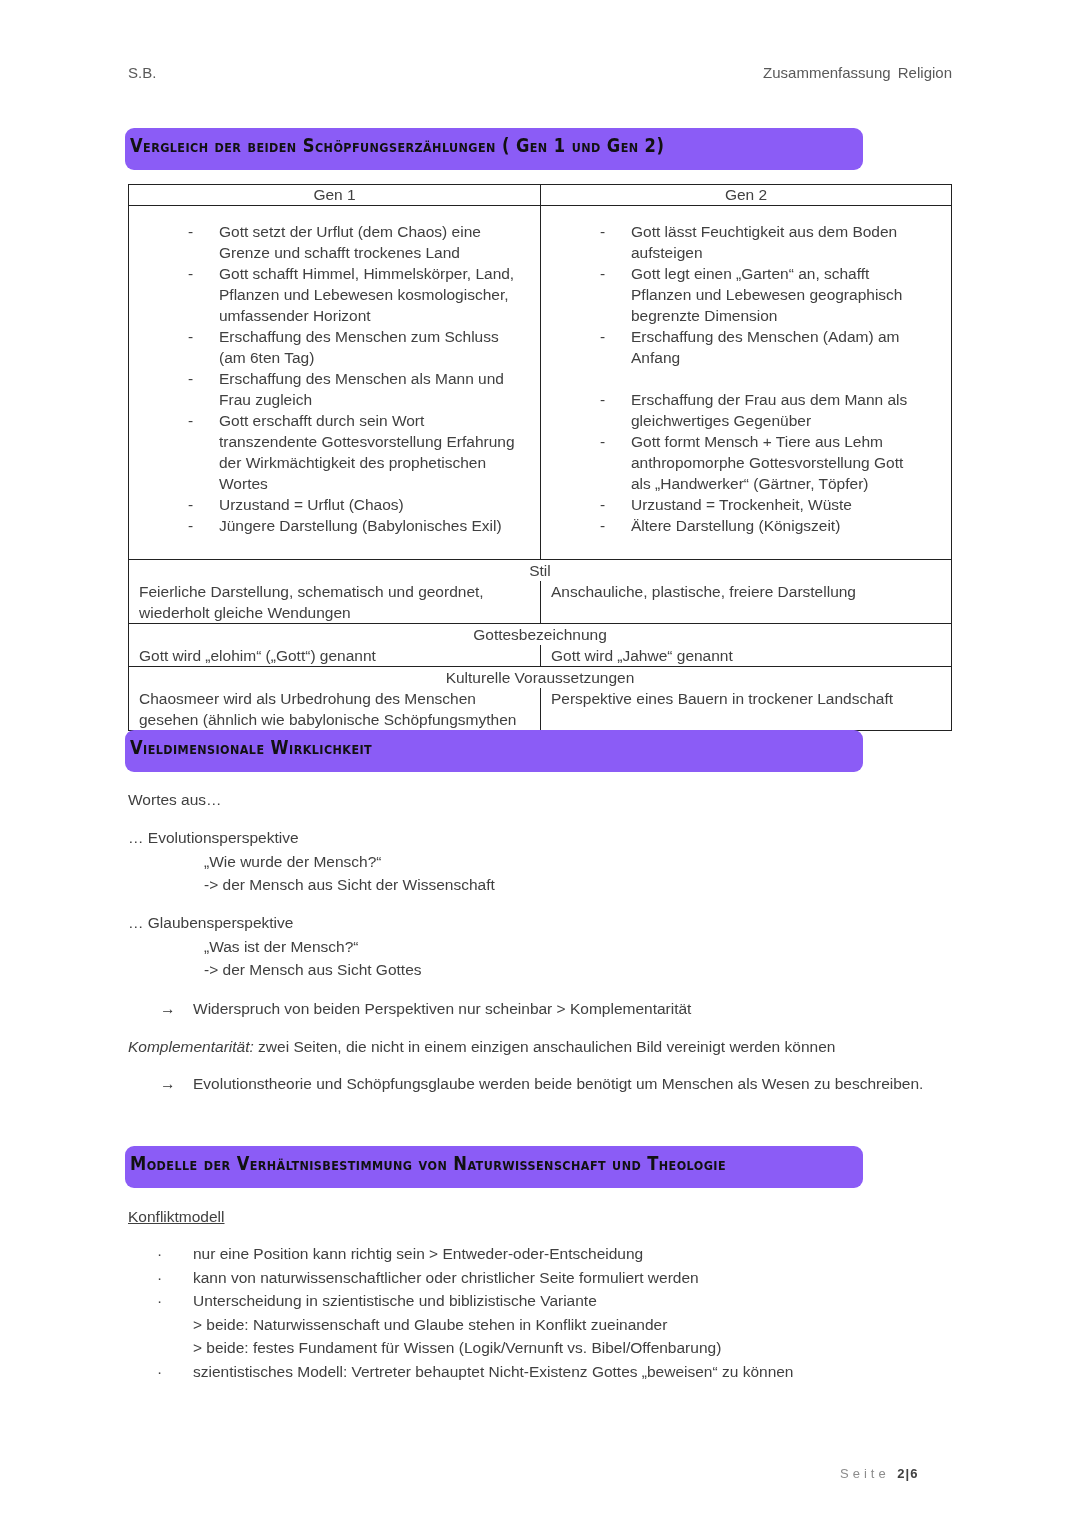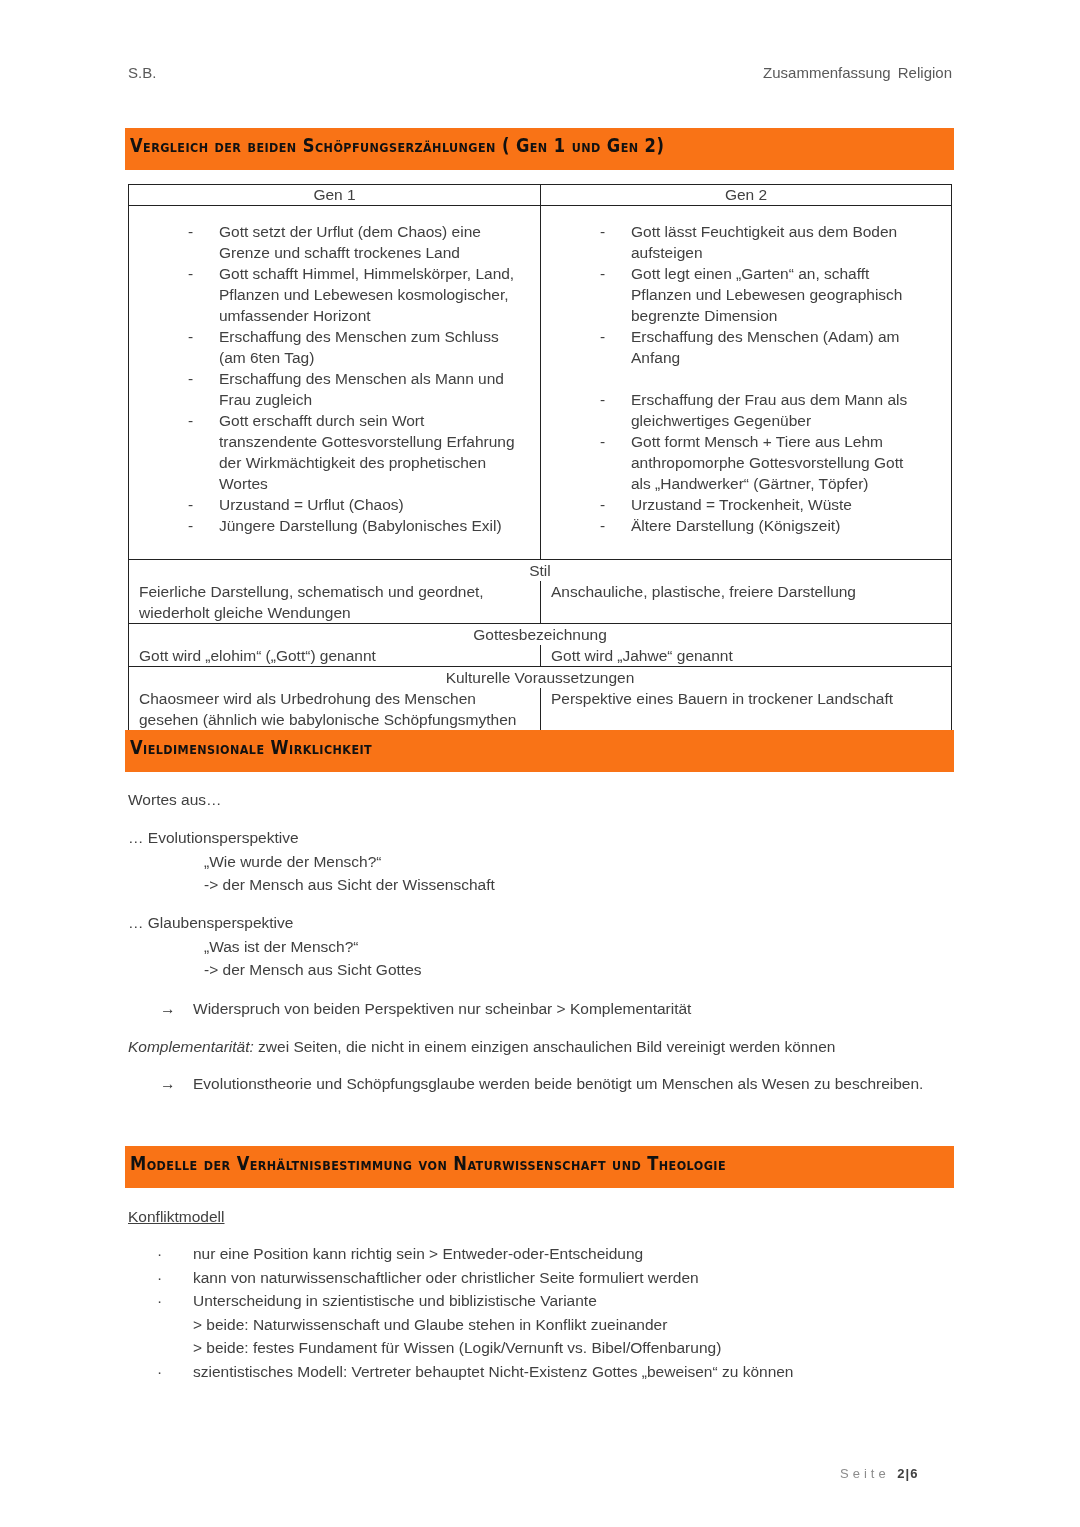--- a/index.html
+++ b/index.html
@@ -5,22 +5,23 @@
   html, body { margin: 0; padding: 0; background: #ffffff; }
   body {
     width: 1080px; height: 1527px; position: relative; overflow: hidden;
     font-family: "DejaVu Sans", sans-serif; color: #404040;
   }
   .page-header { position: absolute; top: 62px; left: 128px; right: 128px; height: 24px; font-size: 15px; color: #595959; font-family: "Liberation Sans", sans-serif; }
   .page-header .left { position: absolute; left: 0; top: 2px; }
   .page-header .right { position: absolute; right: 0; top: 2px; word-spacing: 3px; }
 
   .section-band {
-    position: absolute; left: 125px; width: 829px; height: 42px;
-    background: #f97316;
+    position: absolute; left: 125px; width: 738px; height: 42px;
+    background: #8b5cf6;
+    border-radius: 9px;
   }
   .section-title {
     position: absolute; left: 5px; top: 6px;
     font-family: "DejaVu Sans", sans-serif; font-weight: bold;
     font-size: 19px; letter-spacing: 0.5px; color: #111;
     font-variant: small-caps; transform: scaleX(0.86); transform-origin: left center;
     white-space: nowrap;
   }
 
   table.cmp {

